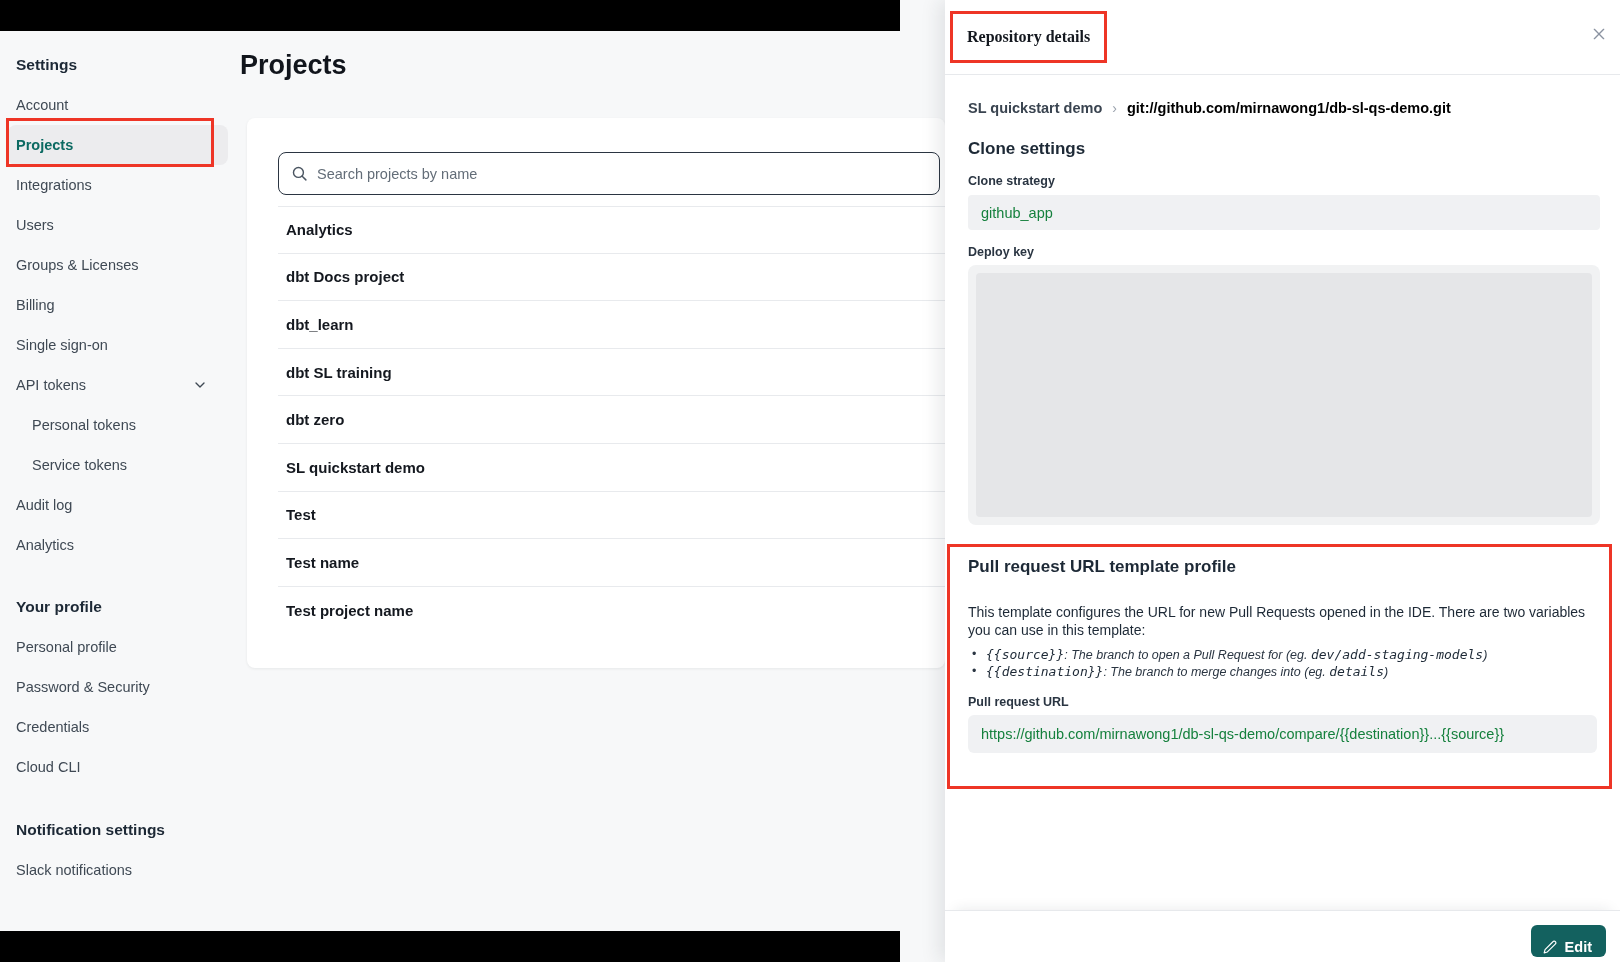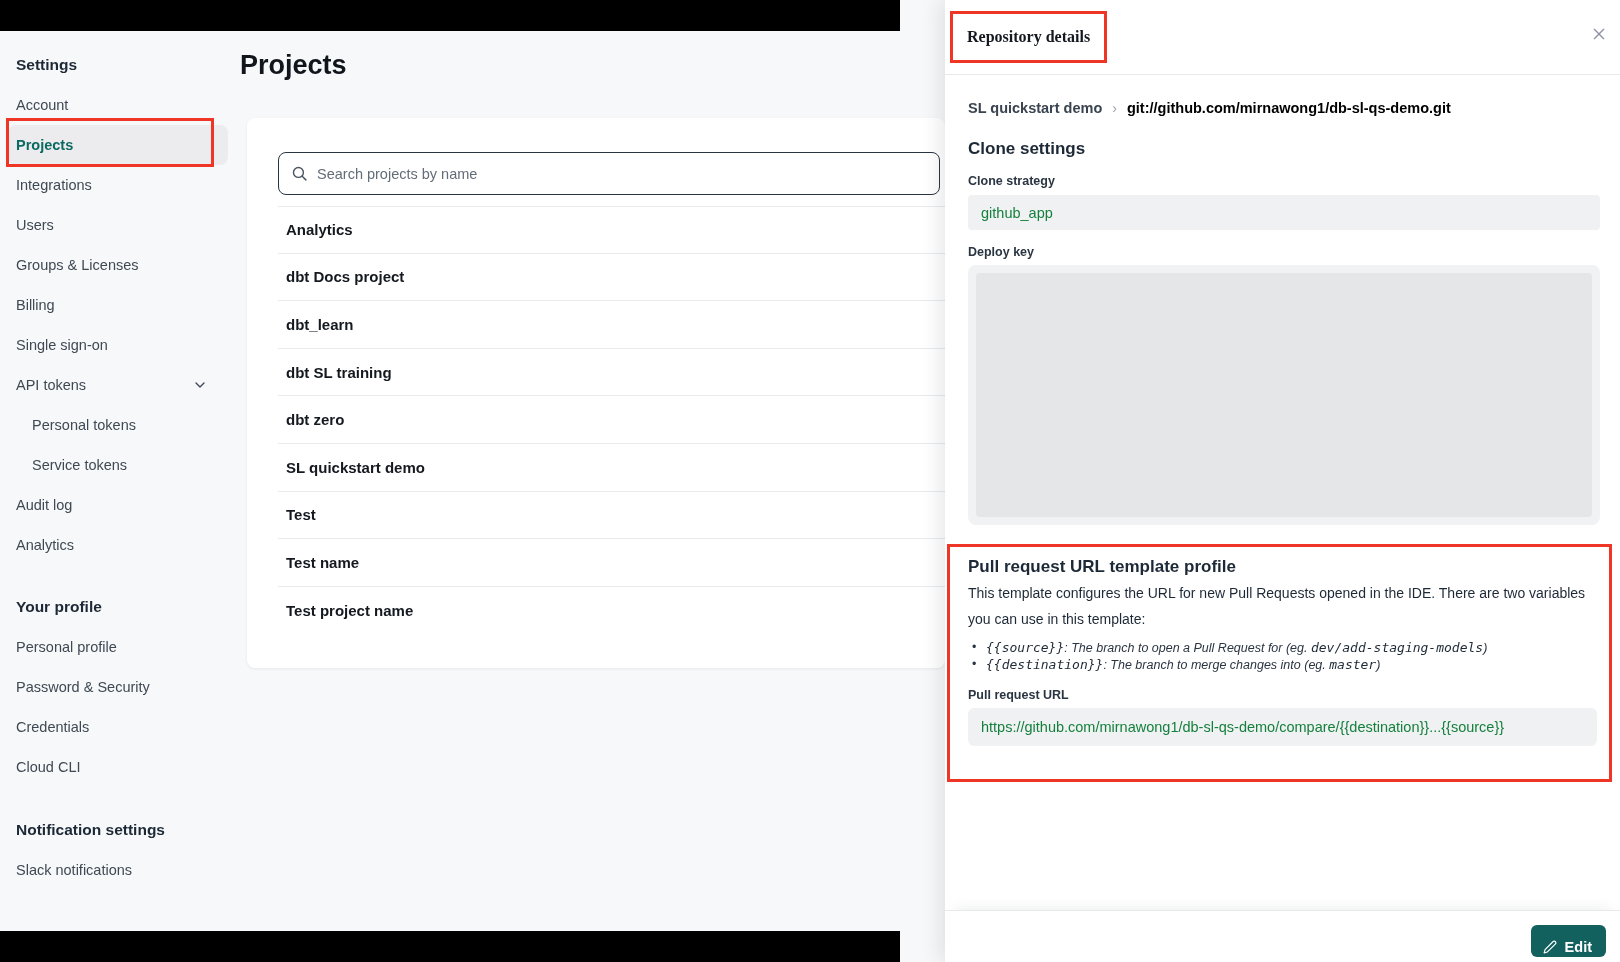--- a/index.html
+++ b/index.html
@@ -64,21 +64,21 @@
 
   .sec-heading { margin-top:23px; font-size:17px; font-weight:bold; color:#1d2936; }
   .field-label { margin-top:15px; font-size:12.5px; font-weight:bold; color:#2a3542; }
   .ro-input { margin-top:7px; height:35px; background:#f0f1f3; border-radius:4px;
     display:flex; align-items:center; padding:0 13px; font-size:14.5px; color:#15803d;text-align:center; }
   .deploy-outer { margin-top:6px; height:260px; background:#f1f2f3; border-radius:8px; padding:8px; }
   .deploy-inner { width:100%; height:100%; background:#e5e6e8; border-radius:4px; }
 
   .pr-section { margin-top:19px; margin-left:-21px; margin-right:-12px;
     border:3px solid #ee3526; padding:10px 12px 33px 18px; }
-  .pr-desc { margin-top:3px; font-size:14px; line-height:26px; color:#1d2936; max-width:640px; }
+  .pr-desc { margin-top:26px; font-size:14px; line-height:18px; color:#1d2936; max-width:640px; }
   .pr-bullets { margin-top:8px; list-style:none; }
   .pr-bullets li { font-size:12.5px; font-style:italic; color:#2a3542; line-height:15.5px;
     padding-left:18px; position:relative; }
   .pr-bullets li::before { content:"•"; position:absolute; left:4px; font-style:normal; }
   .pr-bullets .var, .pr-bullets .code { font-size:13px; font-style:italic; color:#1d2936; }
   .pr-input { margin-top:6px; height:38px; border-radius:6px; }
 
   .panel-footer { position:absolute; left:0; bottom:0; width:675px; height:52px; background:#fff;
     border-top:1px solid #e7e9ec; box-shadow:0 -10px 14px -10px rgba(28,36,45,.10); }
   .edit-btn { position:absolute; right:14px; bottom:5px; height:32px; padding:12px 14px 0 12px;
@@ -180,21 +180,21 @@
     </div>
 
     <div class="pr-section">
       <h2 class="sec-heading" style="margin-top:0;">Pull request URL template profile</h2>
       <p class="pr-desc">This template configures the URL for new Pull Requests opened in the IDE. There are two variables you can use in this template:</p>
       <ul class="pr-bullets">
         <li>
           <span class="var mono">{{source}}</span><span>: The branch to open a Pull Request for (eg. </span><span class="code mono">dev/add-staging-models</span><span>)</span>
         </li>
         <li>
-          <span class="var mono">{{destination}}</span><span>: The branch to merge changes into (eg. </span><span class="code mono">master</span><span>)</span>
+          <span class="var mono">{{destination}}</span><span>: The branch to merge changes into (eg. </span><span class="code mono">details</span><span>)</span>
         </li>
       </ul>
       <div class="field-label">Pull request URL</div>
       <div class="ro-input pr-input">https://github.com/mirnawong1/db-sl-qs-demo/compare/{{destination}}...{{source}}</div>
     </div>
   </div>
 
   <div class="panel-footer">
     <button class="edit-btn">
       <svg viewBox="0 0 24 24" fill="none" stroke-width="2" stroke-linecap="round" stroke-linejoin="round">

